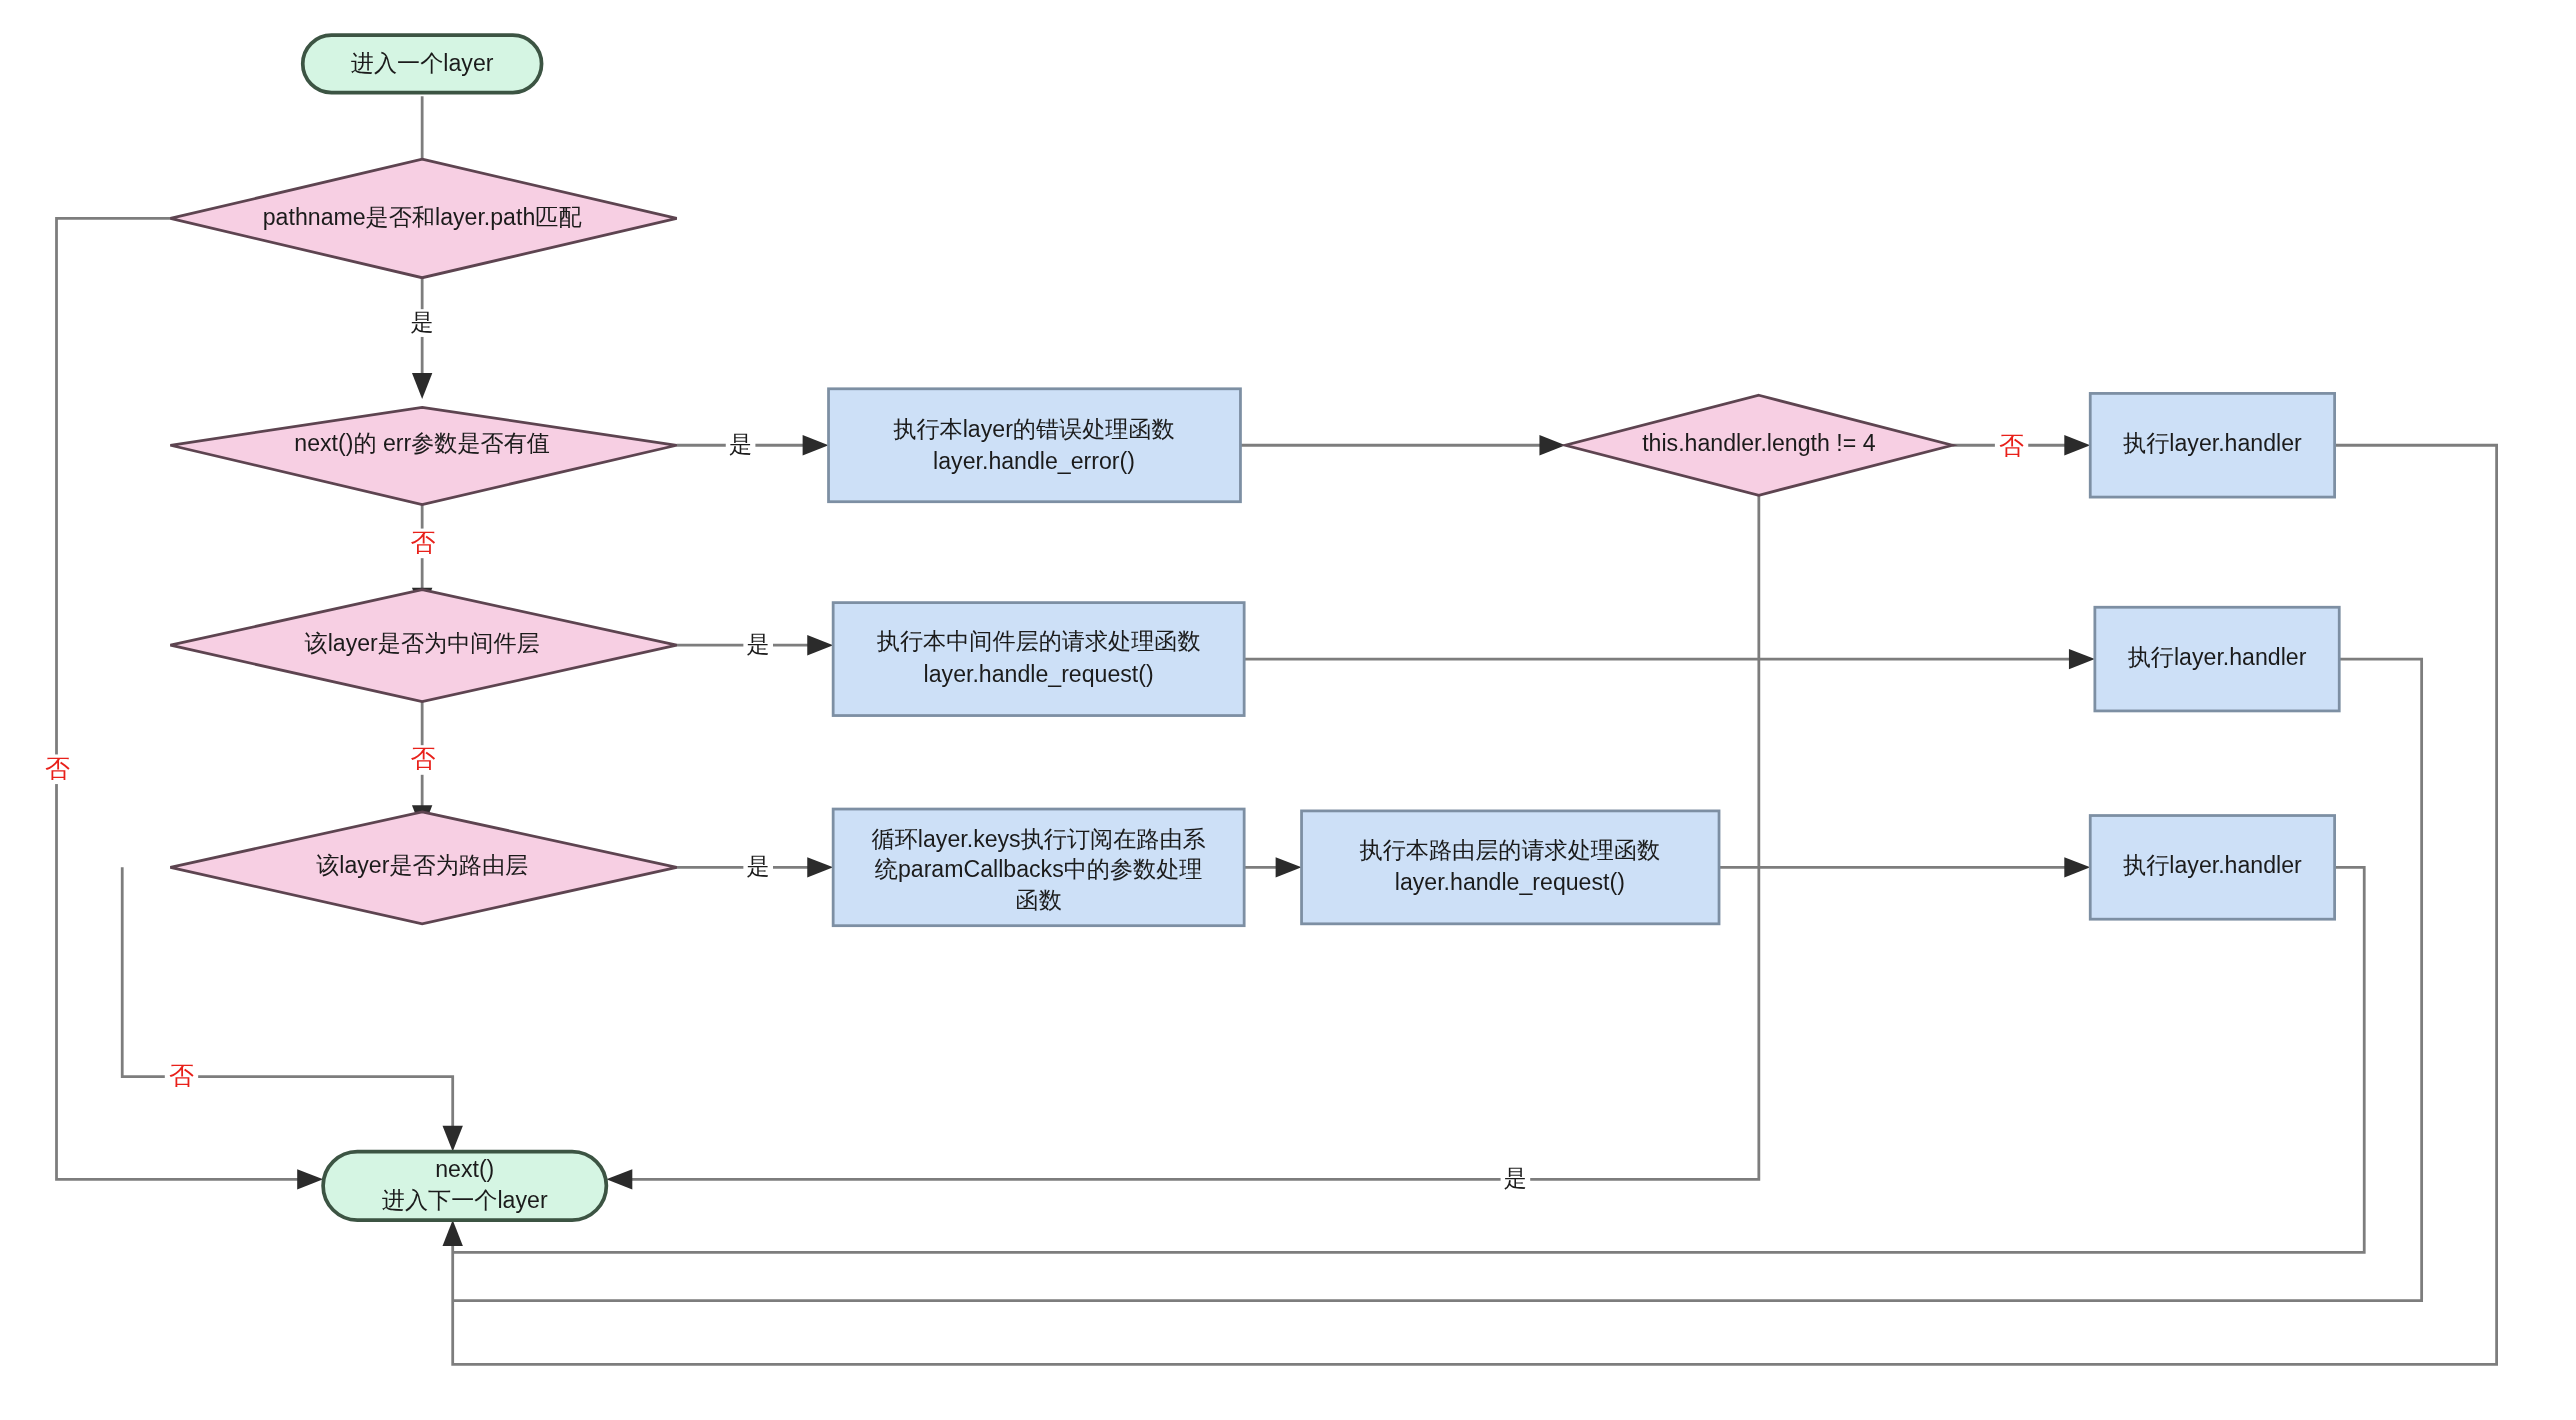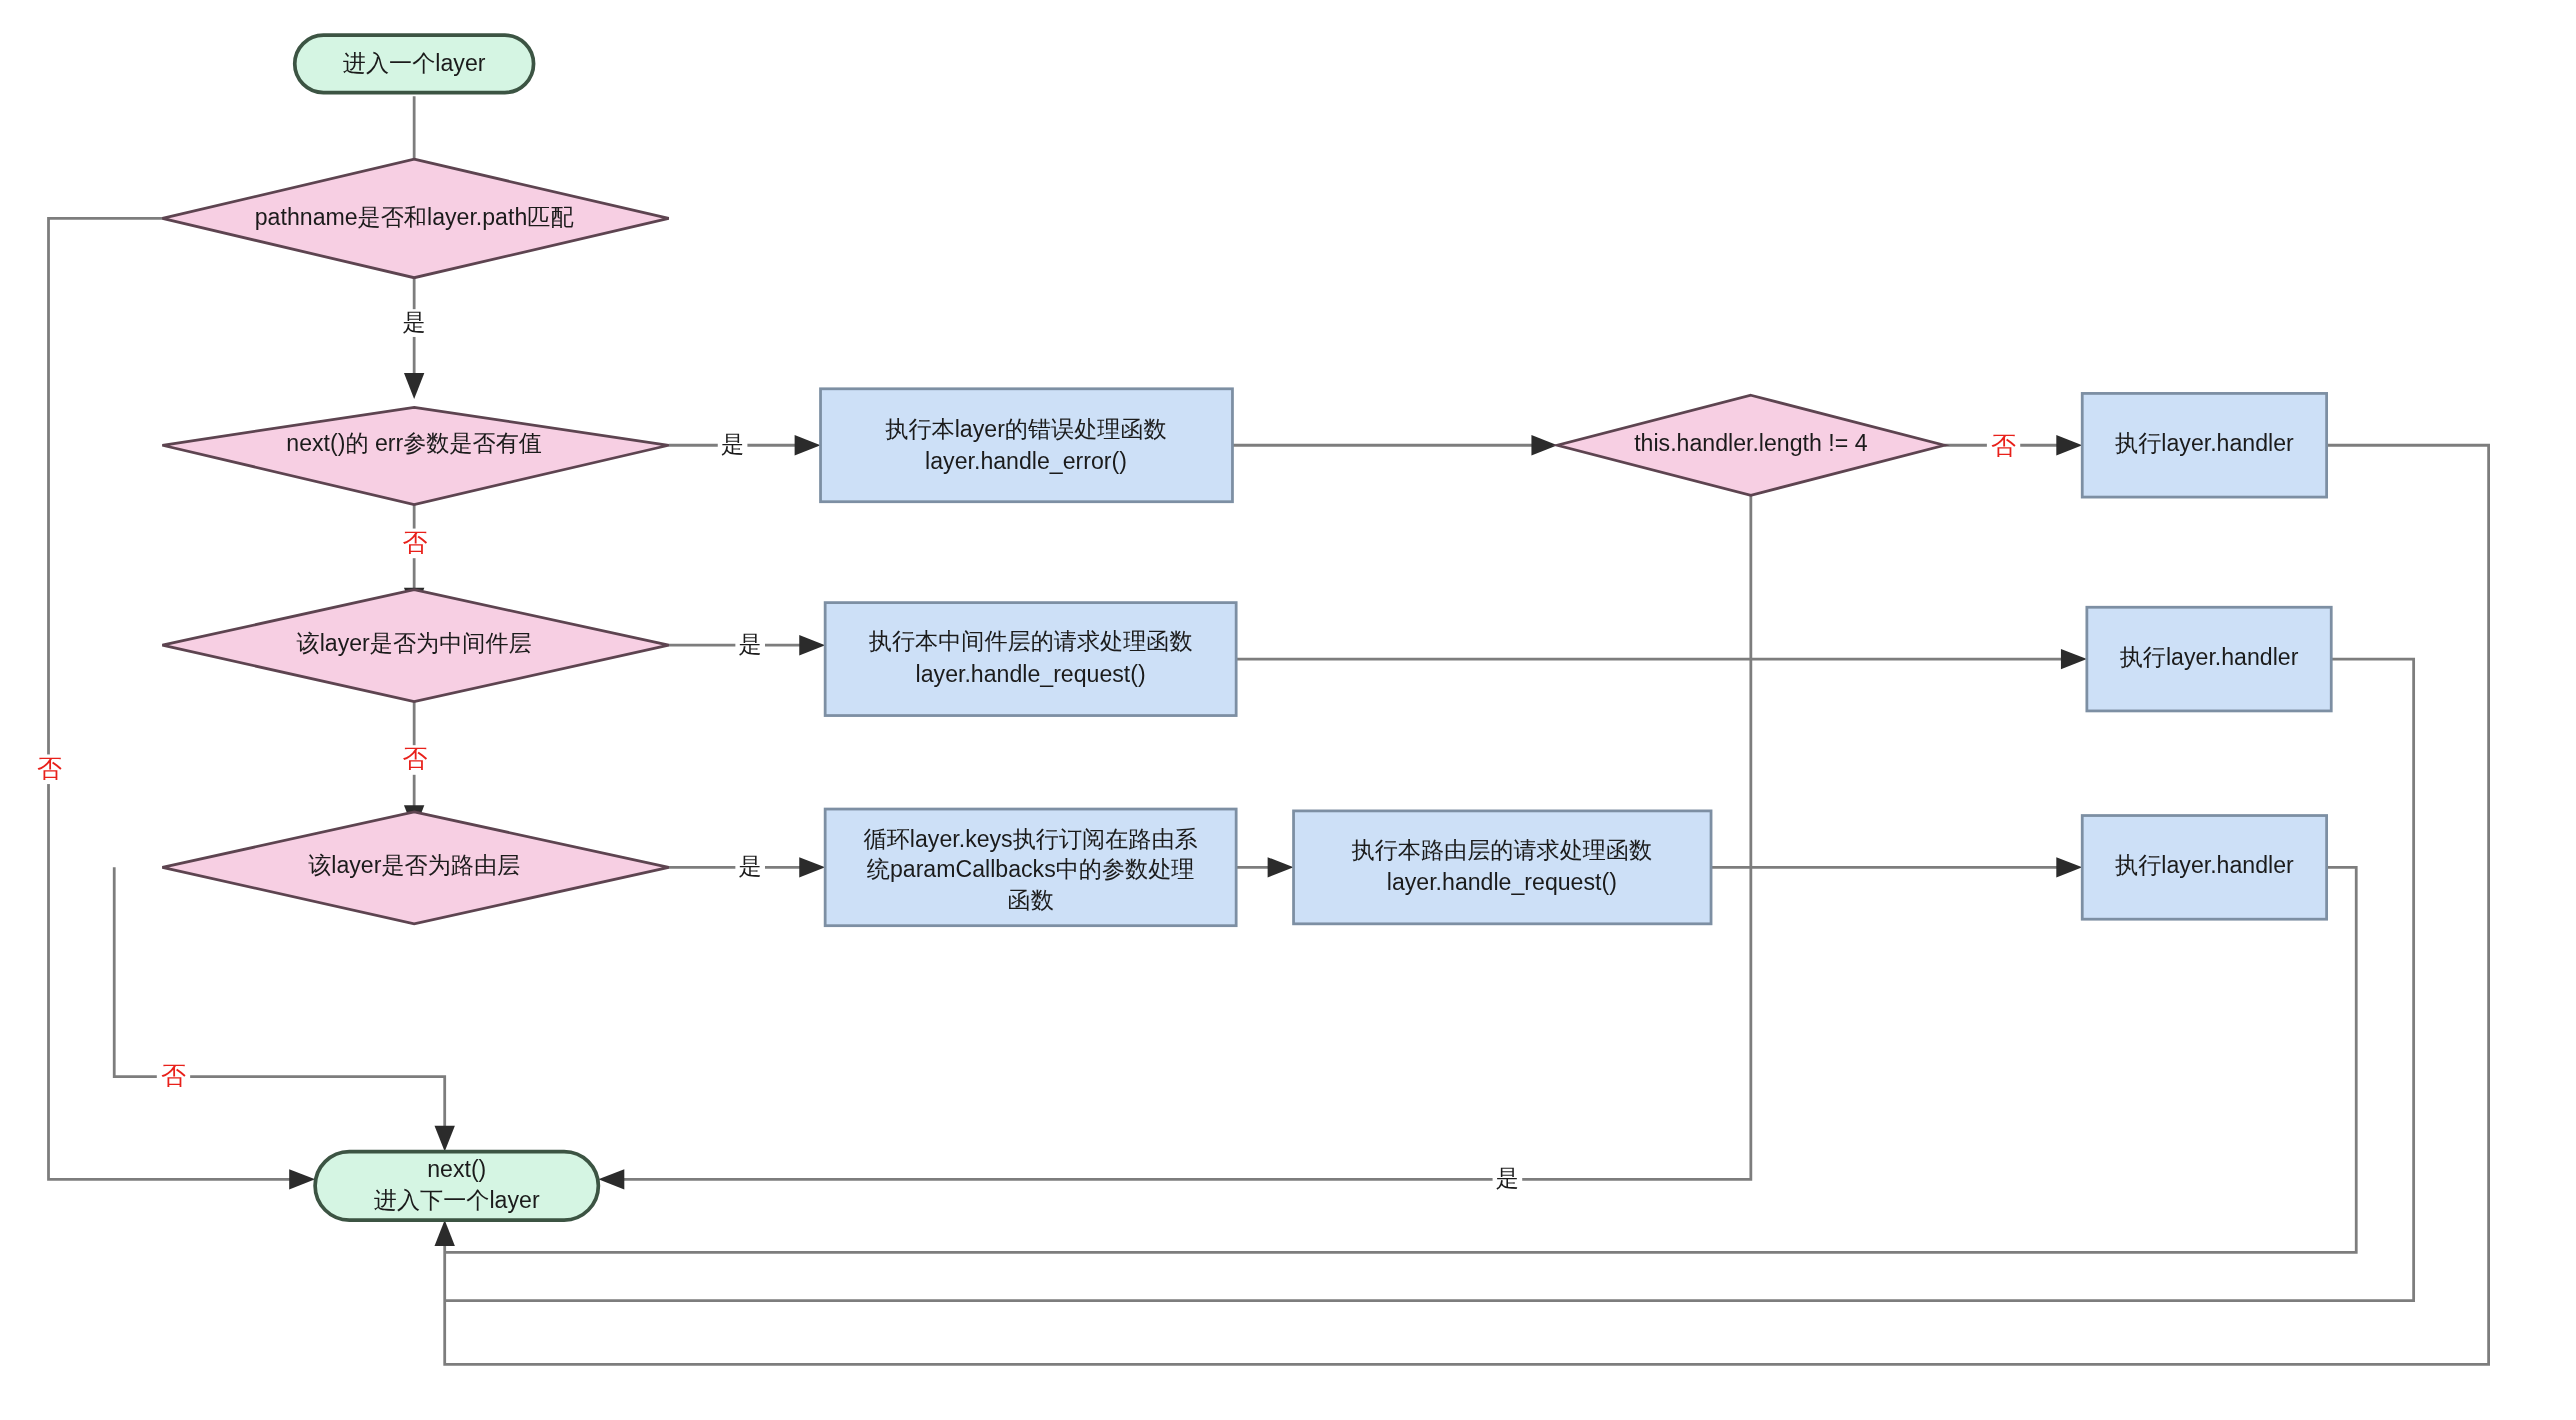--- a/index.html
+++ b/index.html
@@ -10,20 +10,21 @@
   body {
     width: 2576px;
     height: 1420px;
     font-family: "Liberation Sans", "DejaVu Sans", sans-serif;
     overflow: hidden;
   }
   #flowchart-root {
     position: relative;
     width: 2197px;
     height: 1420px;
+    padding-left: 8px;
   }
   svg#flow-svg {
     display: block;
     width: 2576px;
     height: 1420px;
   }
   .edge-line {
     fill: none;
     stroke: #7d7d7d;
     stroke-width: 3;

